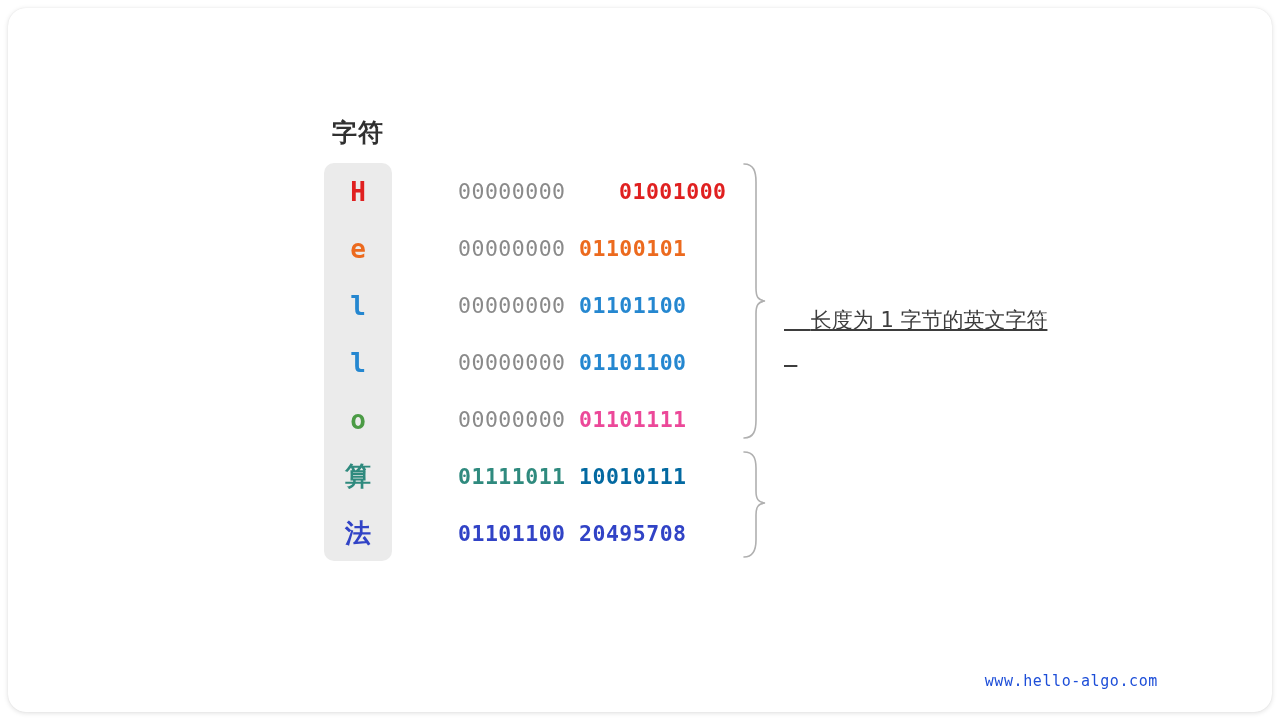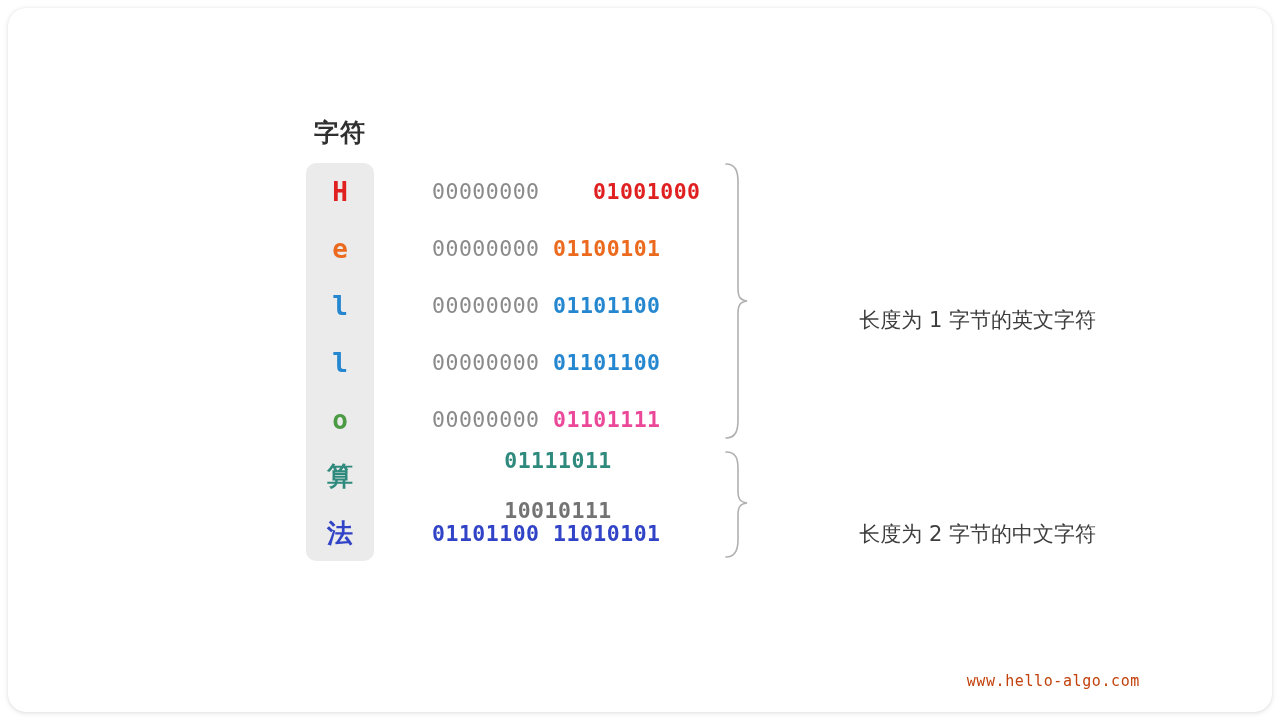--- a/index.html
+++ b/index.html
@@ -20,21 +20,21 @@
     top: 8px;
     width: 1264px;
     height: 704px;
     background: #ffffff;
     border-radius: 18px;
     box-shadow: 0 1px 5px rgba(0,0,0,0.13), 0 0 1px rgba(0,0,0,0.10);
   }
 
   #stage {
     position: absolute;
-    left: 0; top: 0;
+    left: 18px; top: 0;
     width: 1176px;
     height: 720px;
   }
 
   
   .col-header {
     position: absolute;
     font-family: "DejaVu Sans Mono", "Liberation Mono", monospace;
     font-weight: bold;
     color: #303030;
@@ -94,42 +94,44 @@
     align-items: center;
     justify-content: flex-start;
     font-family: "DejaVu Sans Mono", "Liberation Mono", monospace;
     font-size: 21.5px;
     letter-spacing: 0.5px;
     white-space: pre;
   }
   .byte-hi {
     color: #8a8a8a;
     font-weight: normal;
+    margin-left: 8px;
   }
   .byte-hi.strong {
     font-weight: bold;
   }
   .byte-sep { color: transparent; }
   .byte-lo { font-weight: bold; }
 
   
   #braces {
     position: absolute;
     left: 0; top: 0;
     width: 1280px; height: 720px;
     pointer-events: none;
   }
 
   
   .annotation {
     position: absolute;
-    text-align: right;
+    text-align: left;
     font-family: "DejaVu Sans", "Liberation Sans", sans-serif;
     color: #3d3d3d;
     white-space: pre;
+    text-decoration: underline;
   }
   #annot-1 {
     left: 766px;
     top: 266px;
     width: 330px;
     font-size: 21px;
     line-height: 36px;
   }
   #annot-1 .sub {
     display: block;
@@ -144,21 +146,21 @@
     line-height: 32px;
   }
 
   
   #watermark {
     position: absolute;
     right: 36px;
     bottom: 30px;
     font-family: "DejaVu Sans Mono", "Liberation Mono", monospace;
     font-size: 15px;
-    color: #c2410c;
+    color: #1d4ed8;
     letter-spacing: 0.6px;
   }
 </style>
 </head>
 <body>
 
 <div id="card"></div>
 
 <div id="stage">
 
@@ -183,25 +185,25 @@
         <span>l</span>
       </div>
       <div class="bin-row" style="top: 334px;"><span class="byte-hi">00000000</span><span class="byte-sep">&nbsp;</span><span class="byte-lo" style="color: rgb(37, 135, 208);">01101100</span></div>
       <div class="char-cell" style="top: 391px; color: rgb(75, 155, 69);">
         <span>o</span>
       </div>
       <div class="bin-row" style="top: 391px;"><span class="byte-hi">00000000</span><span class="byte-sep">&nbsp;</span><span class="byte-lo" style="color: #ec4899;">01101111</span></div>
       <div class="char-cell cjk" style="top: 448px; color: rgb(47, 138, 126);">
         <span>算</span>
       </div>
-      <div class="bin-row" style="top: 448px; flex-direction: column;"><span class="byte-hi strong" style="color: rgb(47, 138, 126);">01111011</span><span class="byte-sep">&nbsp;</span><span class="byte-lo" style="color: #737373;">10010111</span></div>
+      <div class="bin-row" style="top: 448px;"><span class="byte-hi strong" style="color: rgb(47, 138, 126);">01111011</span><span class="byte-sep">&nbsp;</span><span class="byte-lo" style="color: #0369a1;">10010111</span></div>
       <div class="char-cell cjk" style="top: 505px; color: rgb(49, 67, 198);">
         <span>法</span>
       </div>
-      <div class="bin-row" style="top: 505px;"><span class="byte-hi strong" style="color: rgb(49, 67, 198);">01101100</span><span class="byte-sep">&nbsp;</span><span class="byte-lo" style="color: rgb(49, 67, 198);">11010101</span></div>
+      <div class="bin-row" style="top: 505px;"><span class="byte-hi strong" style="color: rgb(49, 67, 198);">01101100</span><span class="byte-sep">&nbsp;</span><span class="byte-lo" style="color: rgb(49, 67, 198);">20495708</span></div>
     </div>
 
   <svg id="braces" viewBox="0 0 1280 720" xmlns="http://www.w3.org/2000/svg">
 
     <path fill="none" stroke="#b0b0b0" stroke-width="1.6" stroke-linecap="round" d="M 726 164
              C 736 164, 738 172, 738 182
              L 738 288
              C 738 297, 740 300, 747 301
              C 740 302, 738 305, 738 314
              L 738 420
@@ -212,19 +214,16 @@
              L 738 491
              C 738 499, 740 502, 747 503
              C 740 504, 738 507, 738 515
              L 738 540
              C 738 549, 736 557, 726 557"></path>
   </svg>
 
   <div class="annotation" id="annot-1">
     <span>长度为 1 字节的英文字符</span>
   </div>
-  <div class="annotation" id="annot-2">
-    <span>长度为 2 字节的中文字符</span>
-  </div>
 
   <div id="watermark">www.hello-algo.com</div>
 
 </div>
 
 </body></html>

